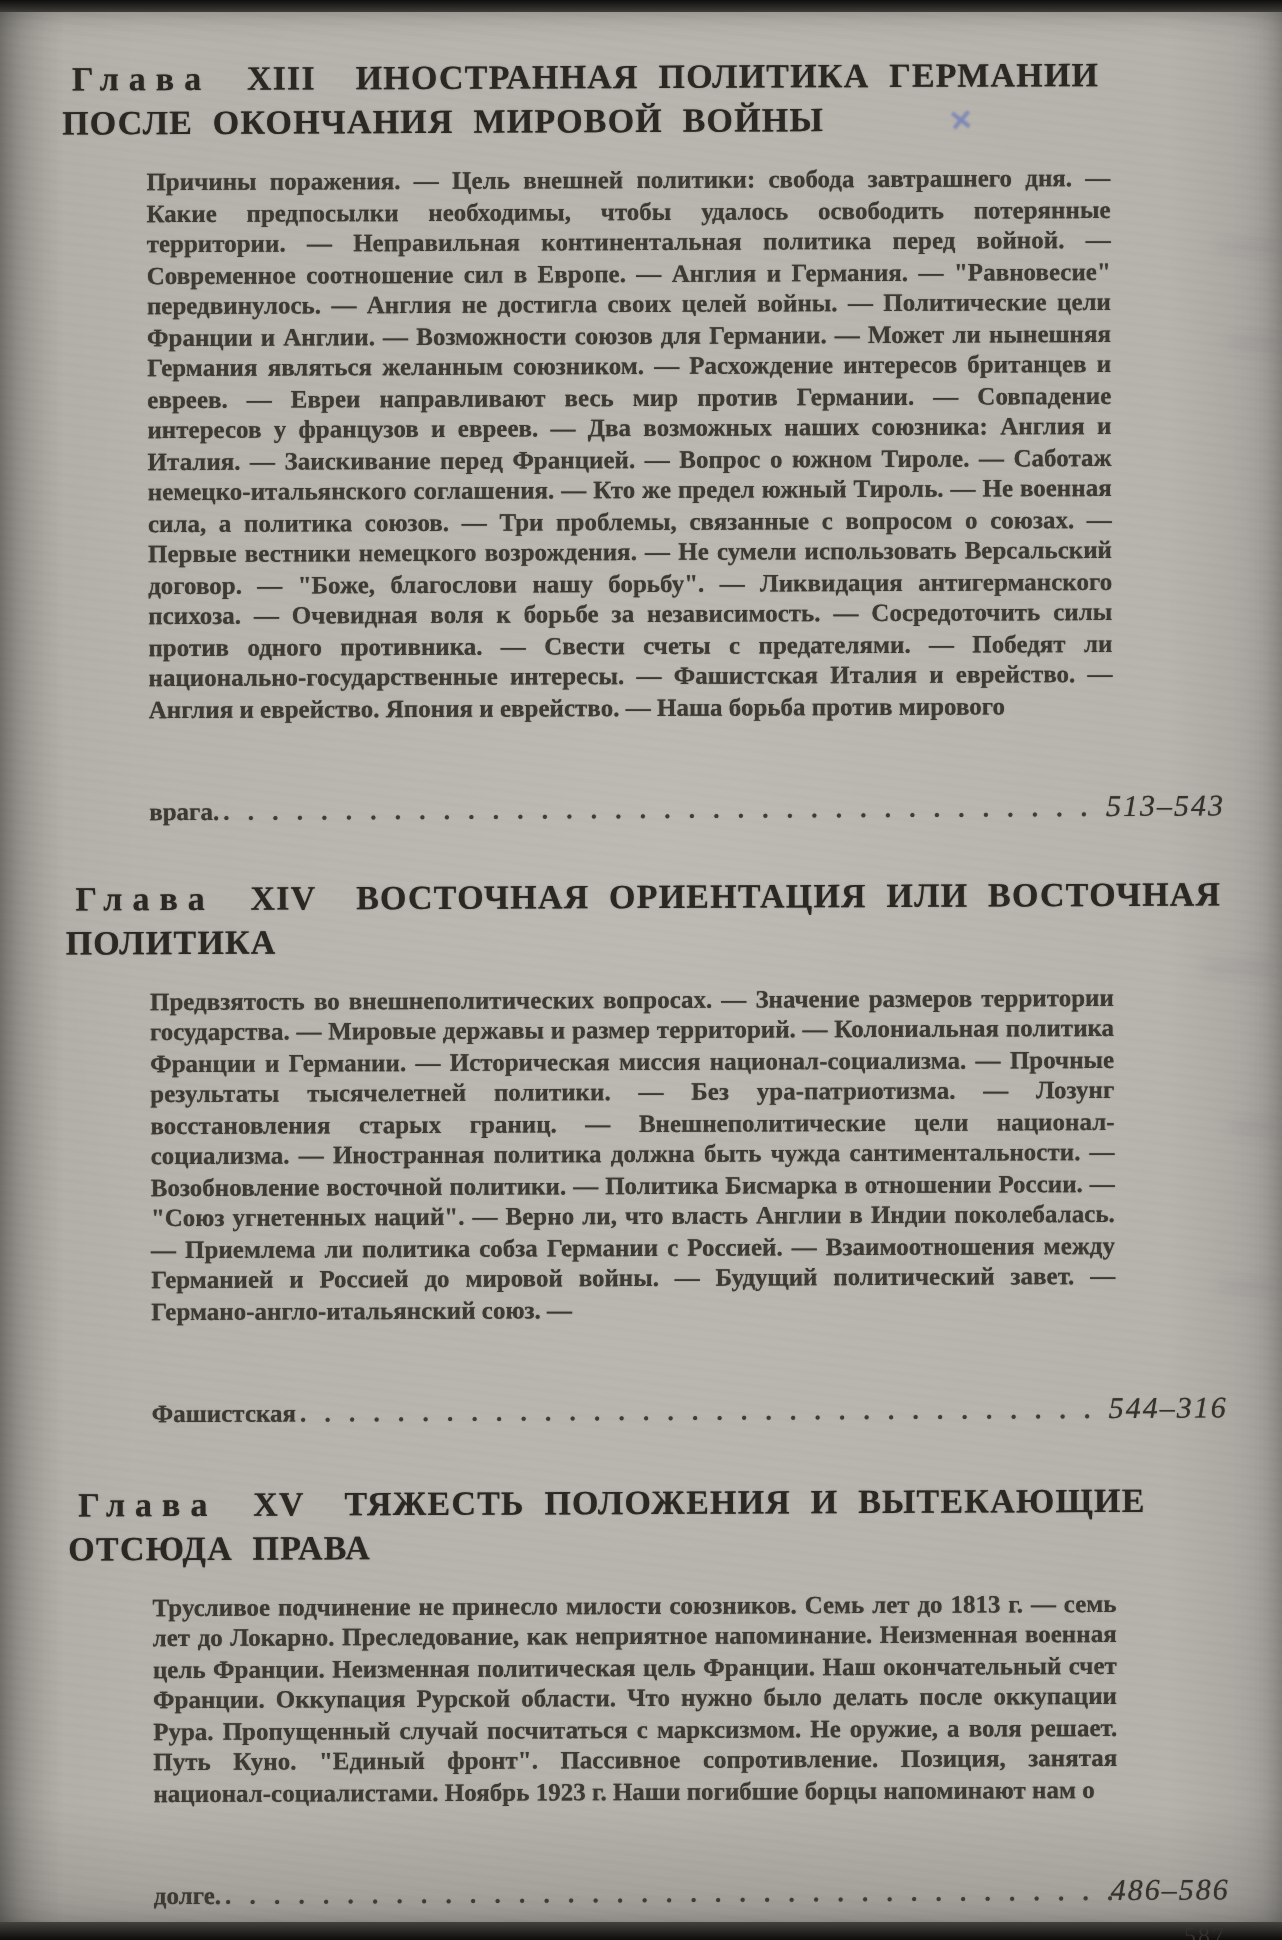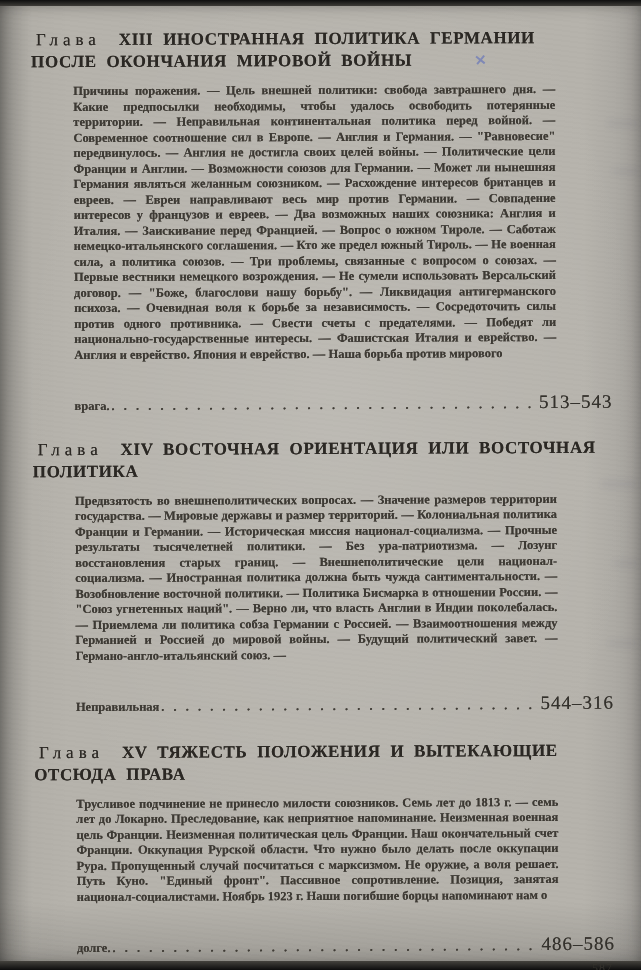--- a/index.html
+++ b/index.html
@@ -20,31 +20,31 @@
       inset 0 -16px 20px -13px rgba(0,0,0,.40);
   }
   .edge-bar-top{position:absolute;left:0;top:0;width:641px;height:6px;
     background:linear-gradient(180deg,#0e0e0e,#3e3c38);}
   .edge-bar-bottom{position:absolute;left:0;bottom:0;width:641px;height:9px;
     background:linear-gradient(0deg,#0c0c0c,#44423d);}
   .content{position:absolute;left:33px;top:28px;width:580px;transform:rotate(-0.25deg);}
   .chap-head{color:#2b2824;font-weight:bold;font-size:17px;line-height:22px;
     letter-spacing:0.6px;word-spacing:5px;text-shadow:0 0 .6px rgba(45,40,35,.75);}
   .chap-line1{margin-left:5px;white-space:nowrap;}
-  .chap-label{font-weight:normal;letter-spacing:5px;margin-right:8px;}
-  .chap-num{}
+  .chap-label{font-weight:bold;letter-spacing:5px;margin-right:8px;}
+  .chap-num{margin-right:10px;}
   .annotation{margin-left:42px;margin-top:11px;color:#3d3a34;font-weight:bold;
     font-size:12.5px;line-height:15.5px;text-shadow:0 0 .55px rgba(62,56,50,.8);}
   .ann-body{width:482px;text-align:justify;}
   .leader-row{display:flex;align-items:baseline;width:538px;}
   .tail{white-space:nowrap;margin-top:36px;}
   .leader{flex:1 1 auto;overflow:hidden;white-space:nowrap;letter-spacing:3px;
     padding:0 8px 0 2px;color:#3f3c36;}
-  .pages{white-space:nowrap;font-weight:normal;font-size:19px;letter-spacing:1px;
-    color:#34322d;}
+  .pages{white-space:nowrap;font-weight:normal;font-size:15px;letter-spacing:1px;
+    color:#34322d;font-style:italic;}
   .section-2{margin-top:24px;}
   .section-3{margin-top:26px;}
   .footer-row{display:flex;justify-content:space-between;width:580px;margin-top:6px;}
   .footer-title{font-weight:normal;font-size:16px;letter-spacing:1px;color:#2b2824;
     margin-top:10px;text-shadow:0 0 .6px rgba(45,40,35,.75);}
   .footer-page{font-size:12px;letter-spacing:1px;color:#34322d;margin-right:2px;}
   .pen-mark{position:absolute;left:475px;top:54px;width:11px;height:11px;
     opacity:.45;filter:blur(.6px);}
   .pen-mark::before,.pen-mark::after{content:"";position:absolute;left:0;top:5px;
     width:11px;height:1.6px;background:#3d55c0;}
@@ -97,21 +97,21 @@
         <div class="chap-line1">
           <span class="chap-label">Глава</span>
           <span class="chap-num">XIV</span>
           <span class="chap-title">ВОСТОЧНАЯ ОРИЕНТАЦИЯ ИЛИ ВОСТОЧНАЯ</span>
         </div>
         <div class="chap-line2">ПОЛИТИКА</div>
       </div>
       <div class="annotation">
         <div class="ann-body">Предвзятость во внешнеполитических вопросах. — Значение размеров территории государства. — Мировые державы и размер территорий. — Колониальная политика Франции и Германии. — Историческая миссия национал-социализма. — Прочные результаты тысячелетней политики. — Без ура-патриотизма. — Лозунг восстановления старых границ. — Внешнеполитические цели национал-социализма. — Иностранная политика должна быть чужда сантиментальности. — Возобновление восточной политики. — Политика Бисмарка в отношении России. — "Союз угнетенных наций". — Верно ли, что власть Англии в Индии поколебалась. — Приемлема ли политика собза Германии с Россией. — Взаимоотношения между Германией и Россией до мировой войны. — Будущий политический завет. — Германо-англо-итальянский союз. —</div>
         <div class="leader-row">
-          <span class="tail">Неправильная</span>
+          <span class="tail">Фашистская</span>
           <span class="leader">. . . . . . . . . . . . . . . . . . . . . . . . . . . . . . . . . . . . . . . . . . . . . . . . . . . . . . . . . . . . . . . . . . . . . . . . . . . . . . . . </span>
           <span class="pages">544–316</span>
         </div>
       </div>
     </div>
 
     <div class="chapter section-3">
       <div class="chap-head">
         <div class="chap-line1">
           <span class="chap-label">Глава</span>

